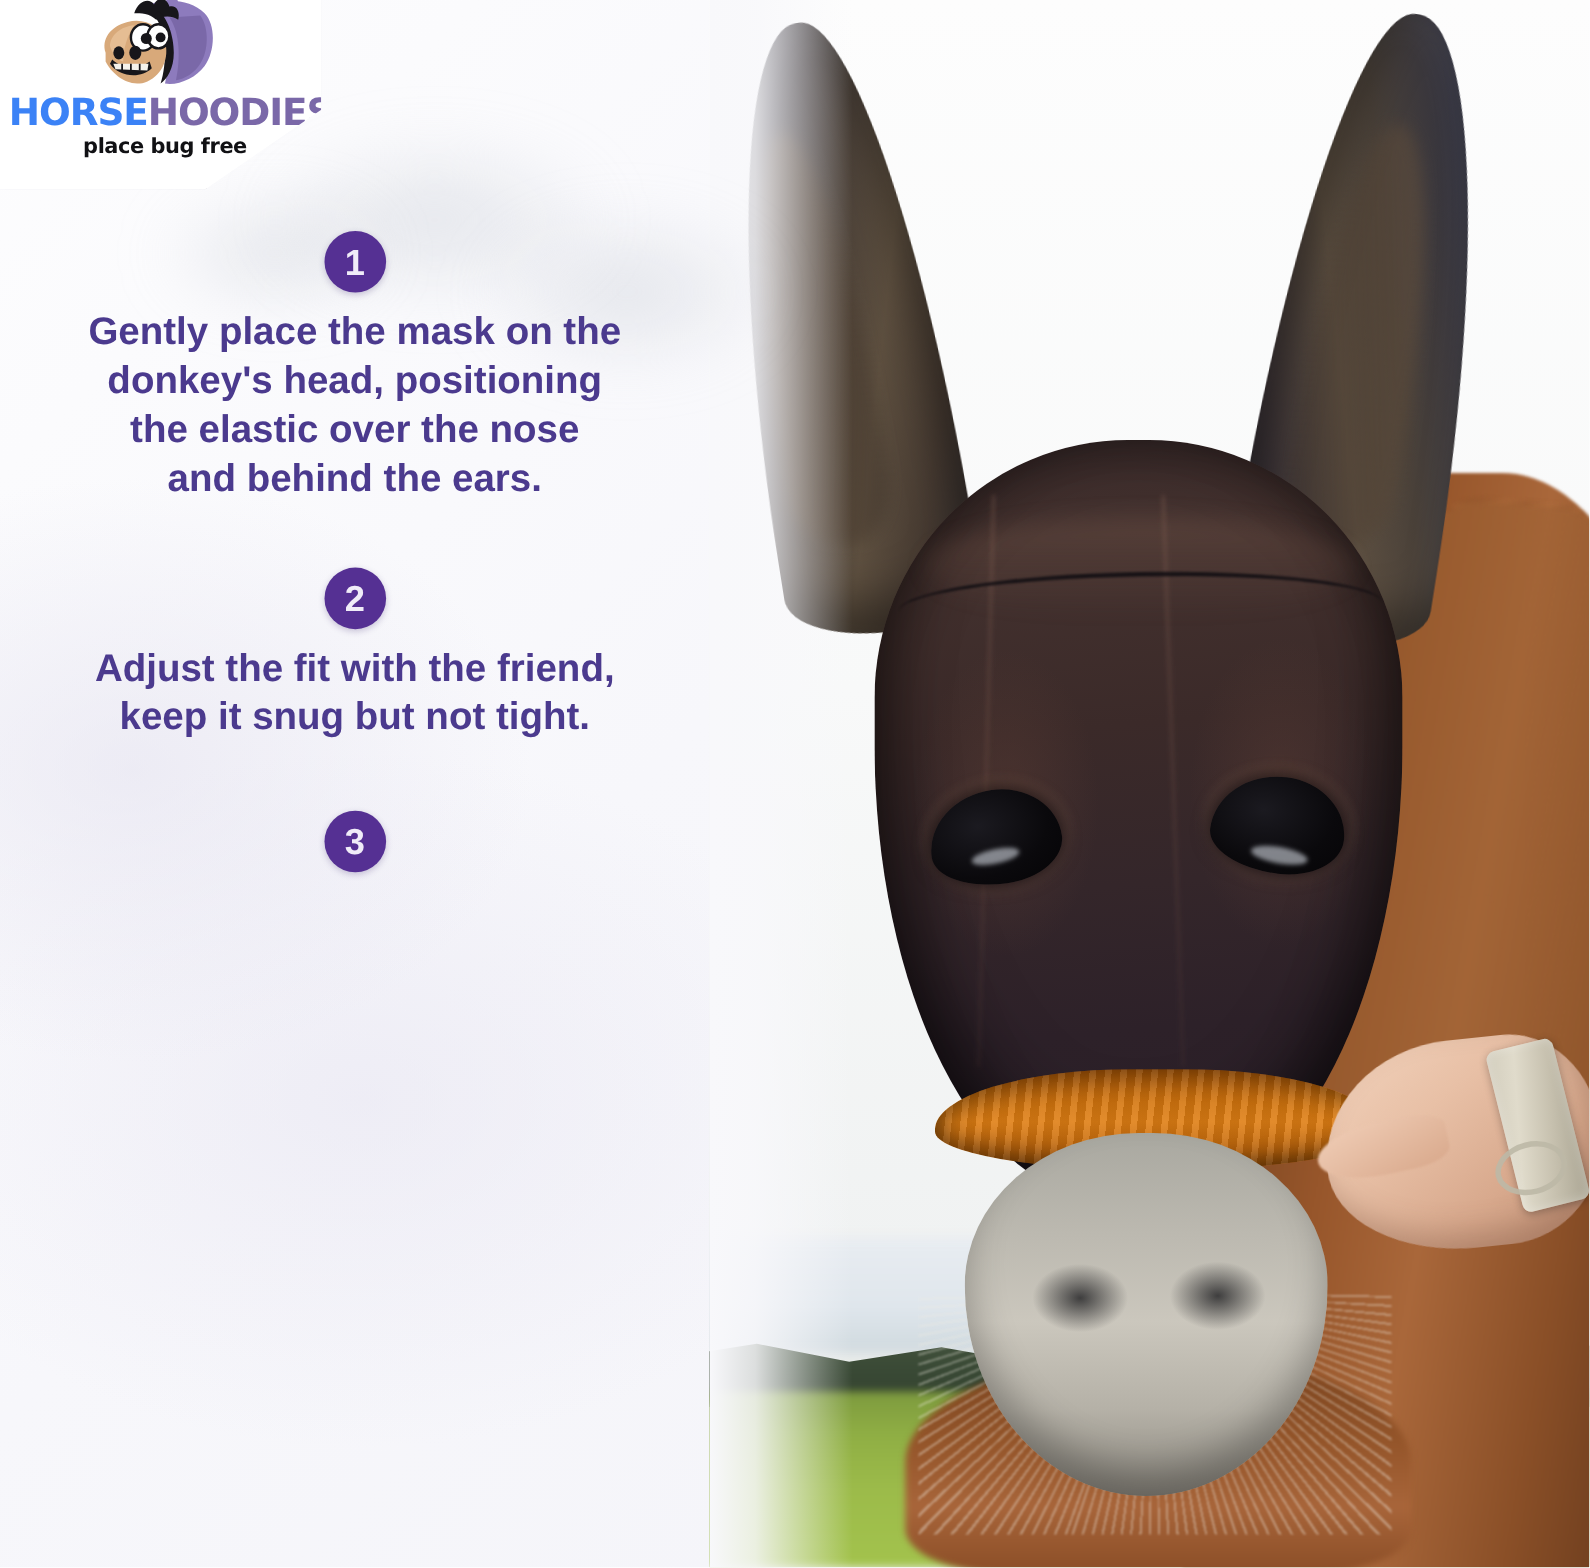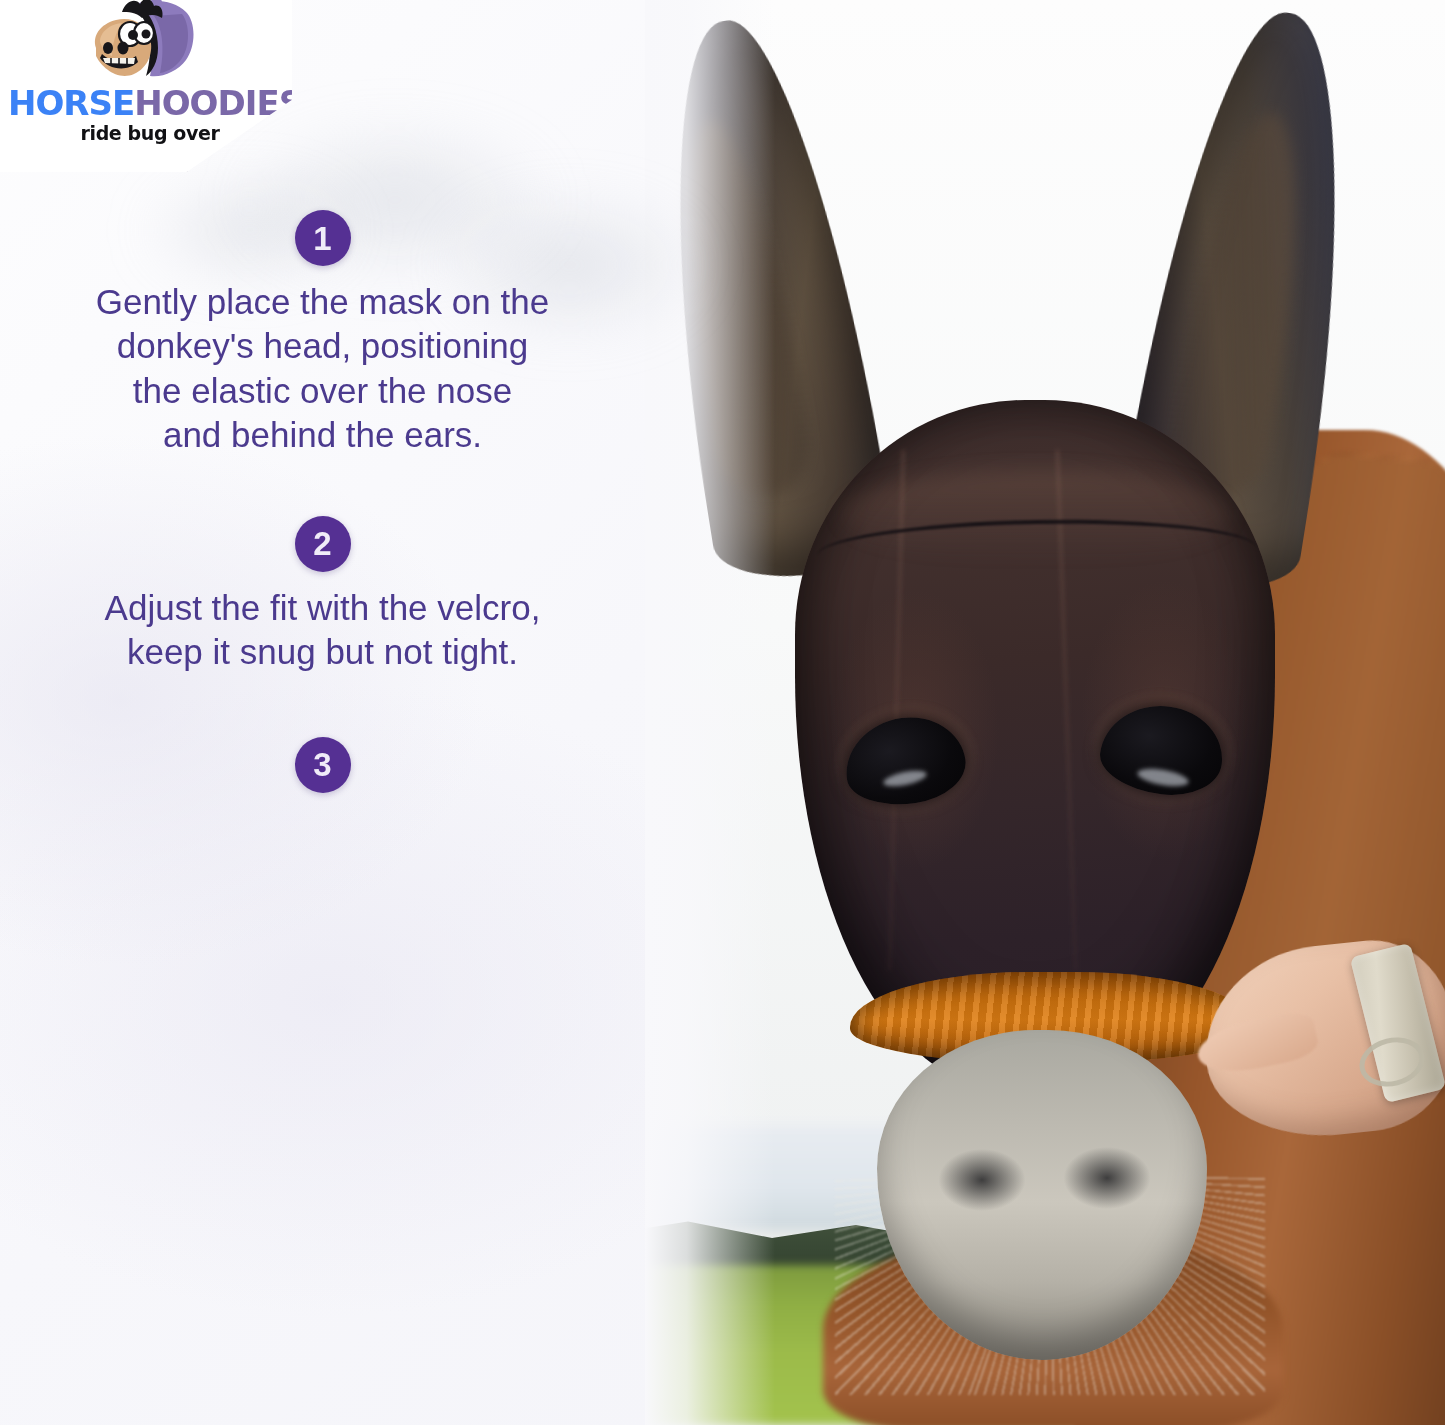--- a/index.html
+++ b/index.html
@@ -198,21 +198,21 @@
   .steps{position:absolute;left:0;top:210px;width:645px;}
   .step{width:100%;text-align:center;}
   .badge{
     width:56px;height:56px;border-radius:50%;
     display:flex;align-items:center;justify-content:center;
     margin:0 auto 14px auto;
     color:#f0ecf8;font-size:33px;font-weight:600;line-height:1;
     box-shadow:0 2px 6px rgba(60,40,110,.25);
   }
   .step-text{
-    color:#4b3a8e;font-size:35px;line-height:1.27;font-weight:400;
+    color:#4b3a8e;font-size:35px;line-height:1.27;font-weight:700;
     padding:0 46px;white-space:pre-line;
   }
   .step-1{margin-bottom:58px;}
   .step-2{margin-bottom:62px;}
 </style>
 </head>
 <body>
 
 <div class="canvas">
 
@@ -298,38 +298,38 @@
 
           <path d="M22 62 C30 74 50 76 60 66 L58 60 C48 68 32 66 24 58 Z" fill="#17161a"></path>
           <path d="M25 62 L57 62 L56 68 L27 67 Z" fill="#f4f2ec"></path>
           <path d="M33 62 L33 68 M41 62 L41 68 M49 62 L49 68" stroke="#17161a" stroke-width="1.6"></path>
         </svg>
       </div>
       <div class="logo-wordmark">
         <div class="wm-line1">
           <span class="wm-a" style="color: #3b82f6;">HORSE</span><span class="wm-b" style="color: rgb(122, 104, 168);">HOODIES</span>
         </div>
-        <div class="wm-line2" style="color: rgb(17, 17, 20);">ride bug over</div>
+        <div class="wm-line2" style="color: rgb(17, 17, 20);">place bug free</div>
       </div>
     </div>
   </div>
 
   <div class="steps">
 
     <div class="step step-1">
       <div class="badge" style="background: rgb(85, 48, 147); color: rgb(240, 236, 248);">1</div>
       <div class="step-text" style="color: rgb(75, 58, 142);">Gently place the mask on the
 donkey's head, positioning
 the elastic over the nose
 and behind the ears.</div>
     </div>
 
     <div class="step step-2">
       <div class="badge" style="background: rgb(85, 48, 147); color: rgb(240, 236, 248);">2</div>
-      <div class="step-text" style="color: rgb(75, 58, 142);">Adjust the fit with the velcro,
+      <div class="step-text" style="color: rgb(75, 58, 142);">Adjust the fit with the friend,
 keep it snug but not tight.</div>
     </div>
 
     <div class="step step-3">
       <div class="badge" style="background: rgb(85, 48, 147); color: rgb(240, 236, 248);">3</div>
     </div>
 
   </div>
 </div>
 

